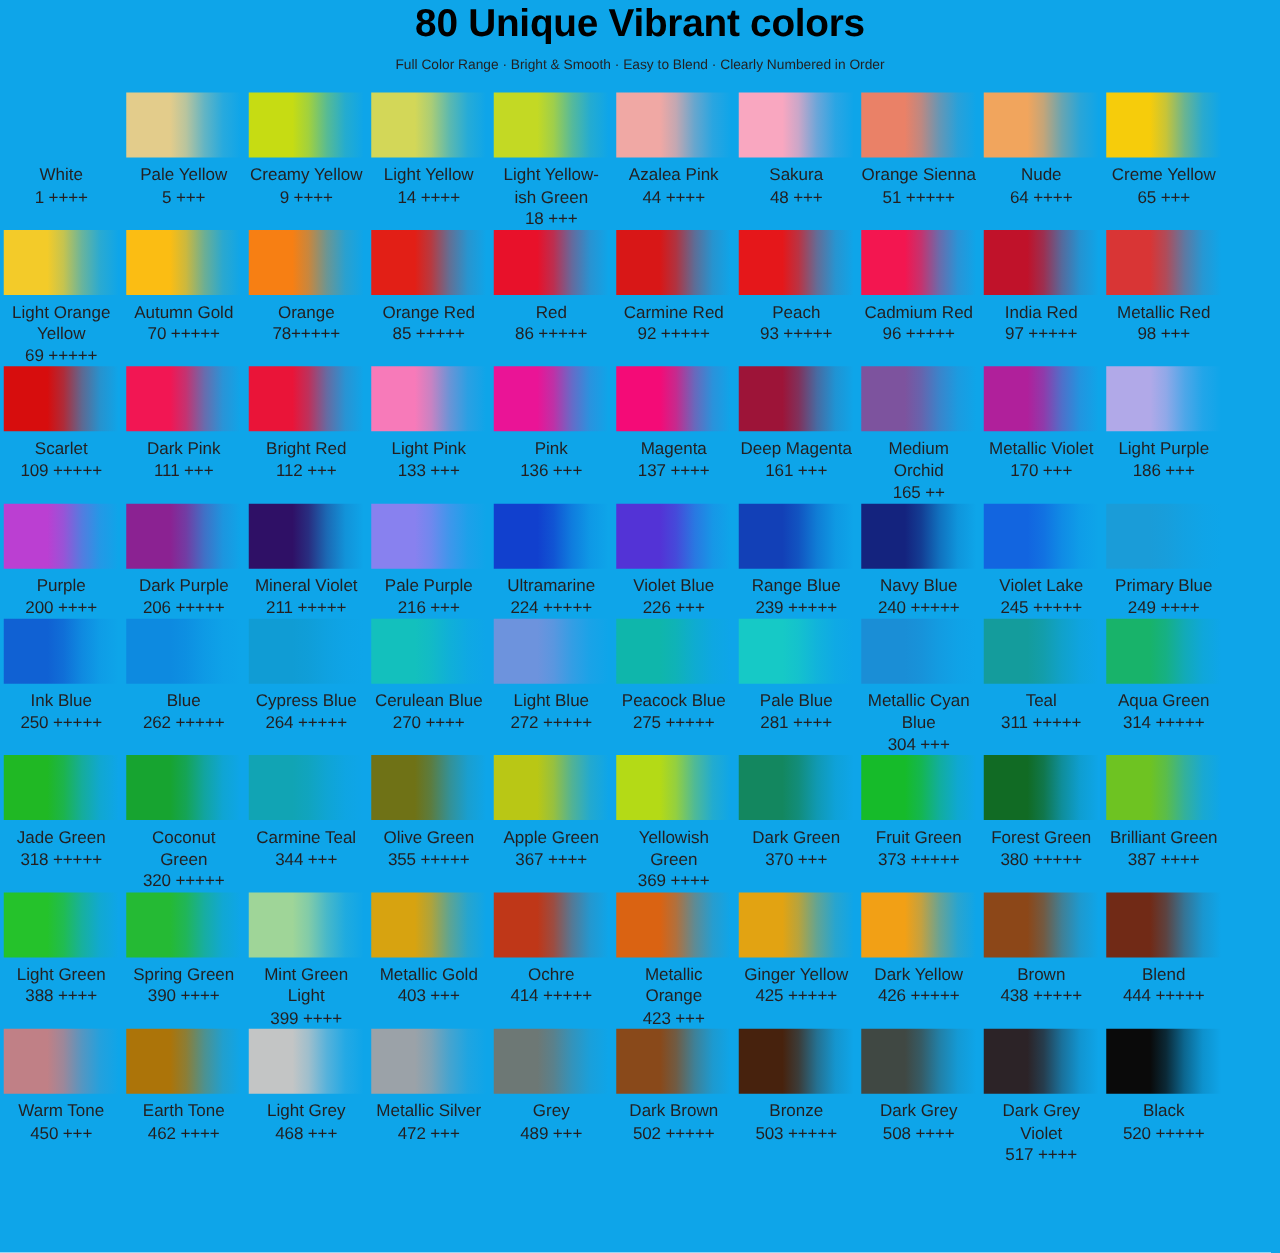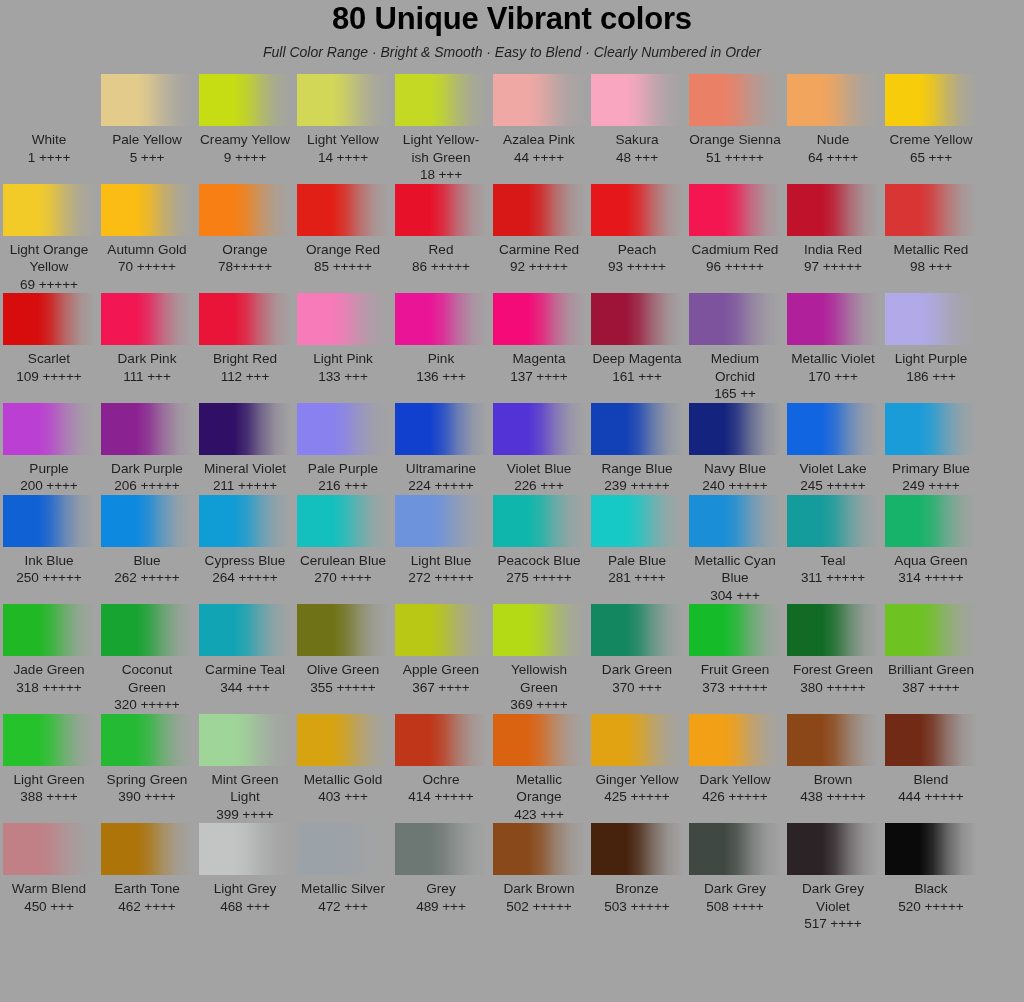--- a/index.html
+++ b/index.html
@@ -13,46 +13,45 @@
     height: 1002px;
     font-family: "Liberation Sans", sans-serif;
     color: #231f20;
     overflow: hidden;
   }
 
   #sheet {
     position: relative;
     width: 1024px;
     height: 1002px;
-    background: #a3a3a3;
+    background: #0ea5e9;
   }
 
   
   #header {
     width: 1024px;
     text-align: center;
     padding-top: 2px;
   }
   #main-title {
     font-size: 31px;
     font-weight: bold;
     letter-spacing: -0.2px;
     line-height: 34px;
     margin: 0;
     color: #000000;
     font-family: "Liberation Sans", sans-serif;
   }
   #subtitle {
-    font-size: 14px;
+    font-size: 11px;
     font-weight: normal;
     line-height: 20px;
     margin: 6px 0 0 0;
     color: #231f20;
     white-space: nowrap;
-    font-style: italic;
   }
 
   
   #grid {
     position: relative;
     width: 1024px;
     margin-top: 12px;
   }
   .swatch-row {
     display: flex;
@@ -613,21 +612,21 @@
           </div>
           <div class="cell-label">Blend</div>
           <div class="cell-code">444 +++++</div>
         </div>
       </div>
       <div class="swatch-row">
         <div class="swatch-cell">
           <div class="chip-slot">
             <div class="chip" style="background: linear-gradient(to right, rgb(192, 128, 134) 0%, rgb(192, 128, 134) 38%, rgba(192, 128, 134, 0.8) 52%, rgba(192, 128, 134, 0.4) 68%, rgba(192, 128, 134, 0.12) 84%, rgba(192, 128, 134, 0) 100%);"></div>
           </div>
-          <div class="cell-label">Warm Blend</div>
+          <div class="cell-label">Warm Tone</div>
           <div class="cell-code">450 +++</div>
         </div>
         <div class="swatch-cell">
           <div class="chip-slot">
             <div class="chip" style="background: linear-gradient(to right, rgb(172, 116, 9) 0%, rgb(172, 116, 9) 38%, rgba(172, 116, 9, 0.8) 52%, rgba(172, 116, 9, 0.4) 68%, rgba(172, 116, 9, 0.12) 84%, rgba(172, 116, 9, 0) 100%);"></div>
           </div>
           <div class="cell-label">Earth Tone</div>
           <div class="cell-code">462 ++++</div>
         </div>
         <div class="swatch-cell">

